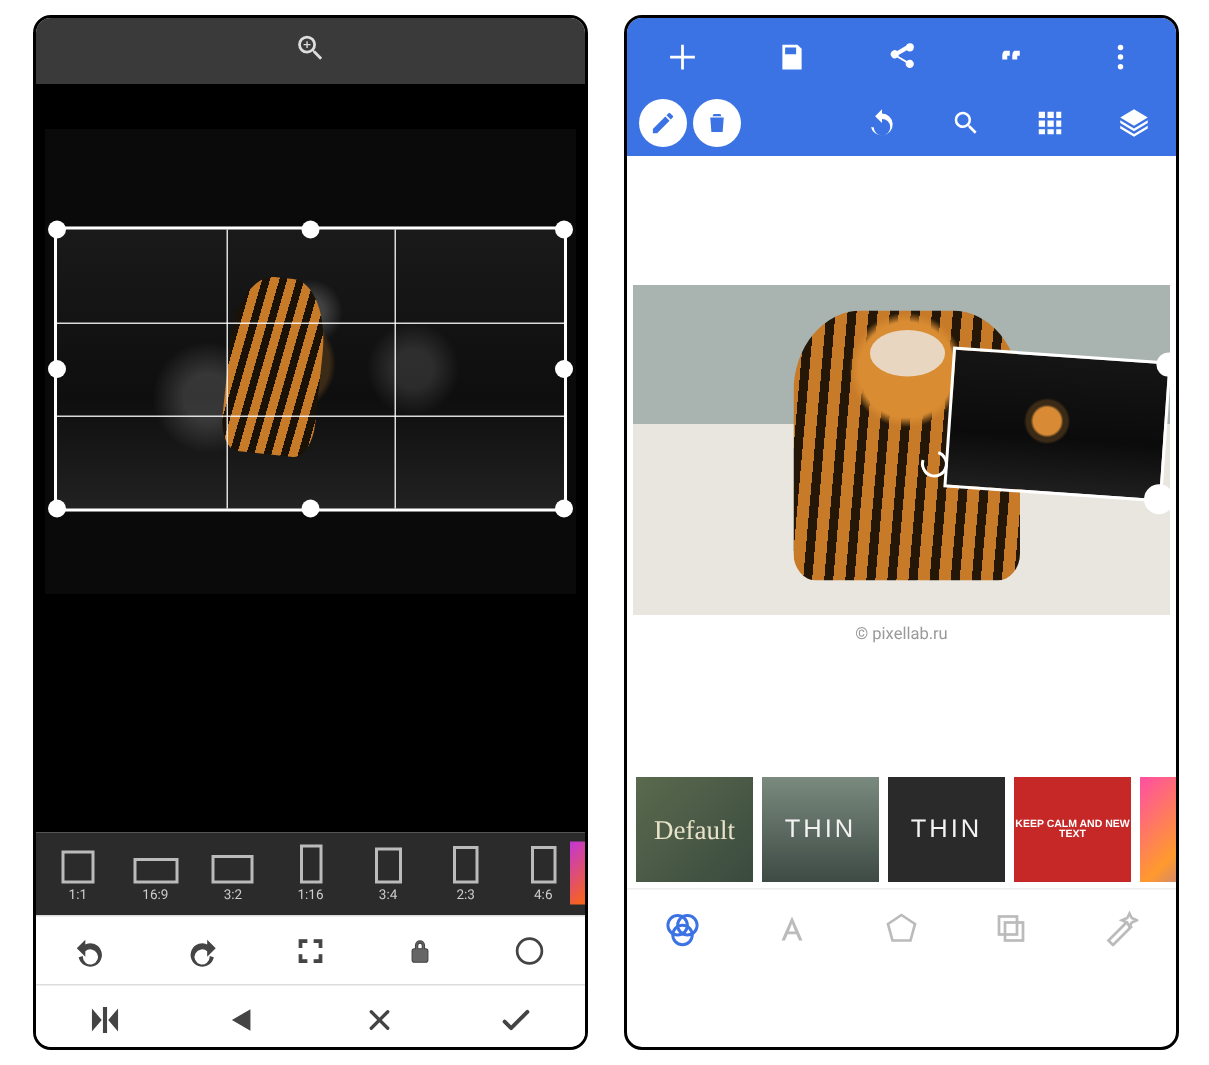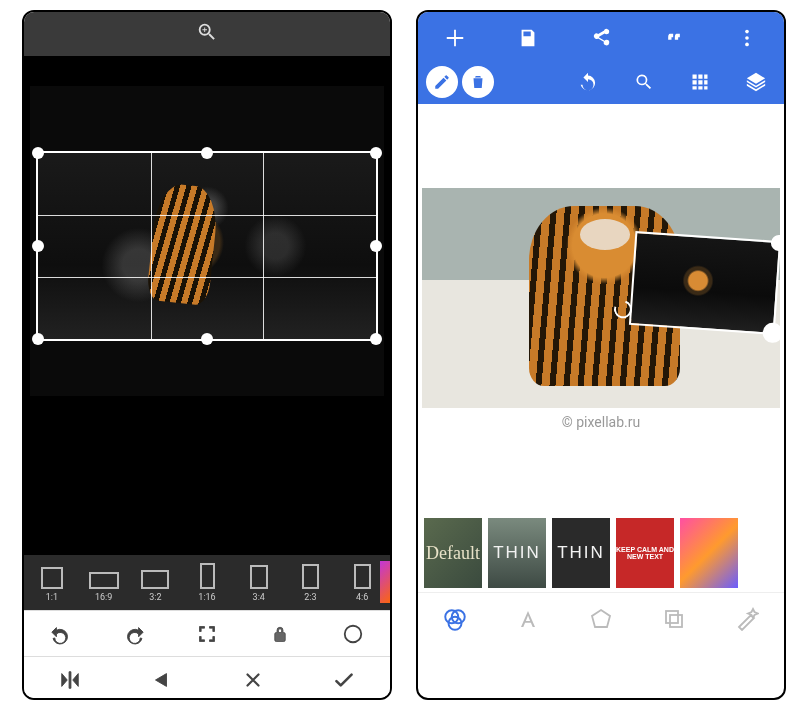--- a/index.html
+++ b/index.html
@@ -183,32 +183,32 @@
   }
   .overlay-handle {
     position: absolute; width: 16px; height: 16px; background:#fff; border-radius:50%;
   }
   .overlay-rotate {
     position:absolute; left:-18px; bottom:4px; width:18px; height:18px;
     border:2px solid #fff; border-top-color:transparent; border-radius:50%;
     transform: rotate(-30deg);
   }
   .caption {
-    font-size: 14px; color:#999; margin-top:6px;
+    font-size: 11px; color:#999; margin-top:6px;
   }
   .r-thumbs {
     height: 78px;
     display: flex;
     align-items: center;
     gap: 6px;
     padding: 4px 6px;
     overflow: hidden;
   }
   .thumb {
-    width: 58px; height: 70px;
+    width: 78px; height: 70px;
     display:flex; align-items:center; justify-content:center;
     font-size: 13px; font-weight: 400; color:#fff;
     text-align:center;
     flex-shrink:0;
   }
   .r-bottom {
     height: 52px;
     border-top: 1px solid #eee;
     display: flex;
   }

